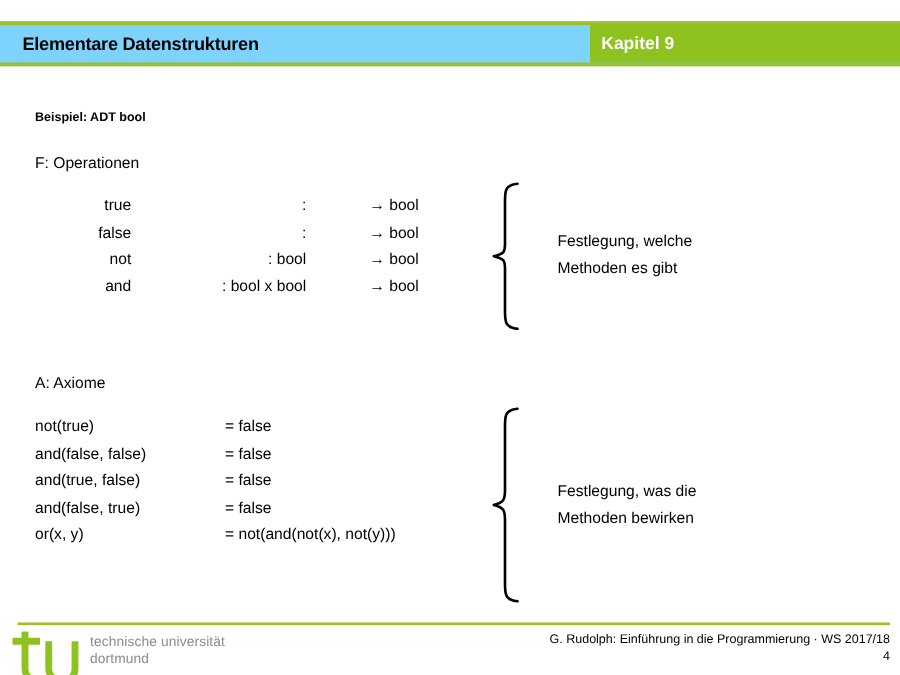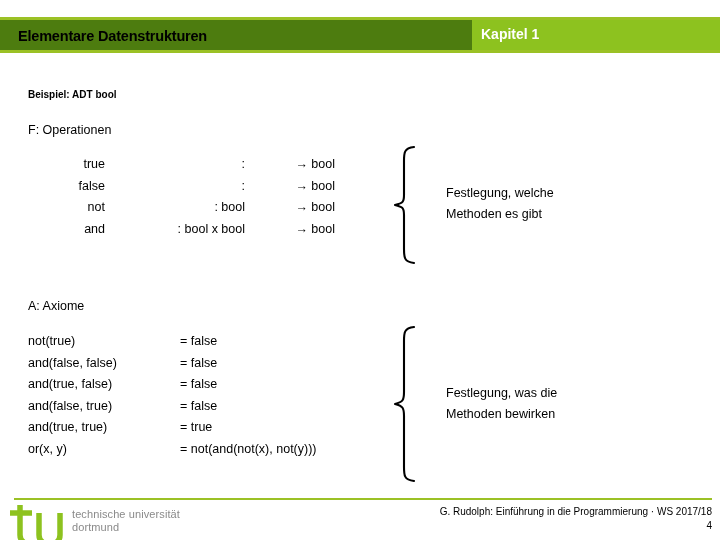--- a/index.html
+++ b/index.html
@@ -16,21 +16,21 @@
     color: #000000;
   }
 
   
   #header-band {
     position: absolute;
     left: 0;
     top: 17px;
     width: 720px;
     height: 36px;
-    background: #4d7c0f;
+    background: #7dd3fc;
     border-top: 3px solid #9BC125;
     border-bottom: 3px solid #9BC125;
     box-sizing: border-box;
   }
   #header-title {
     position: absolute;
     left: 18px;
     top: 8px;
     font-size: 14.5px;
     font-weight: bold;
@@ -192,21 +192,21 @@
     font-size: 10px;
     text-align: right;
   }
 </style>
 </head>
 <body>
 
 <div id="header-band">
   <div id="header-title">Elementare Datenstrukturen</div>
   <div id="header-chapter-block">
-    <div id="header-chapter-label">Kapitel 1</div>
+    <div id="header-chapter-label">Kapitel 9</div>
   </div>
 </div>
 
 <div id="slide-body">
 
   <div id="example-heading" class="heading-bold">Beispiel: ADT bool</div>
 
   <div id="ops-heading" class="heading-plain">F: Operationen</div>
 
   <table id="ops-table">
@@ -257,24 +257,20 @@
         <td class="ax-name">and(false, false)</td>
         <td class="ax-value">= false</td>
       </tr>
       <tr>
         <td class="ax-name">and(true, false)</td>
         <td class="ax-value">= false</td>
       </tr>
       <tr>
         <td class="ax-name">and(false, true)</td>
         <td class="ax-value">= false</td>
-      </tr>
-      <tr>
-        <td class="ax-name">and(true, true)</td>
-        <td class="ax-value">= true</td>
       </tr>
       <tr>
         <td class="ax-name">or(x, y)</td>
         <td class="ax-value">= not(and(not(x), not(y)))</td>
       </tr>
     </tbody>
   </table>
 
   <div class="brace" style="left:392px; top:272px;">
     <svg width="32" height="158" viewBox="0 0 32 158">

